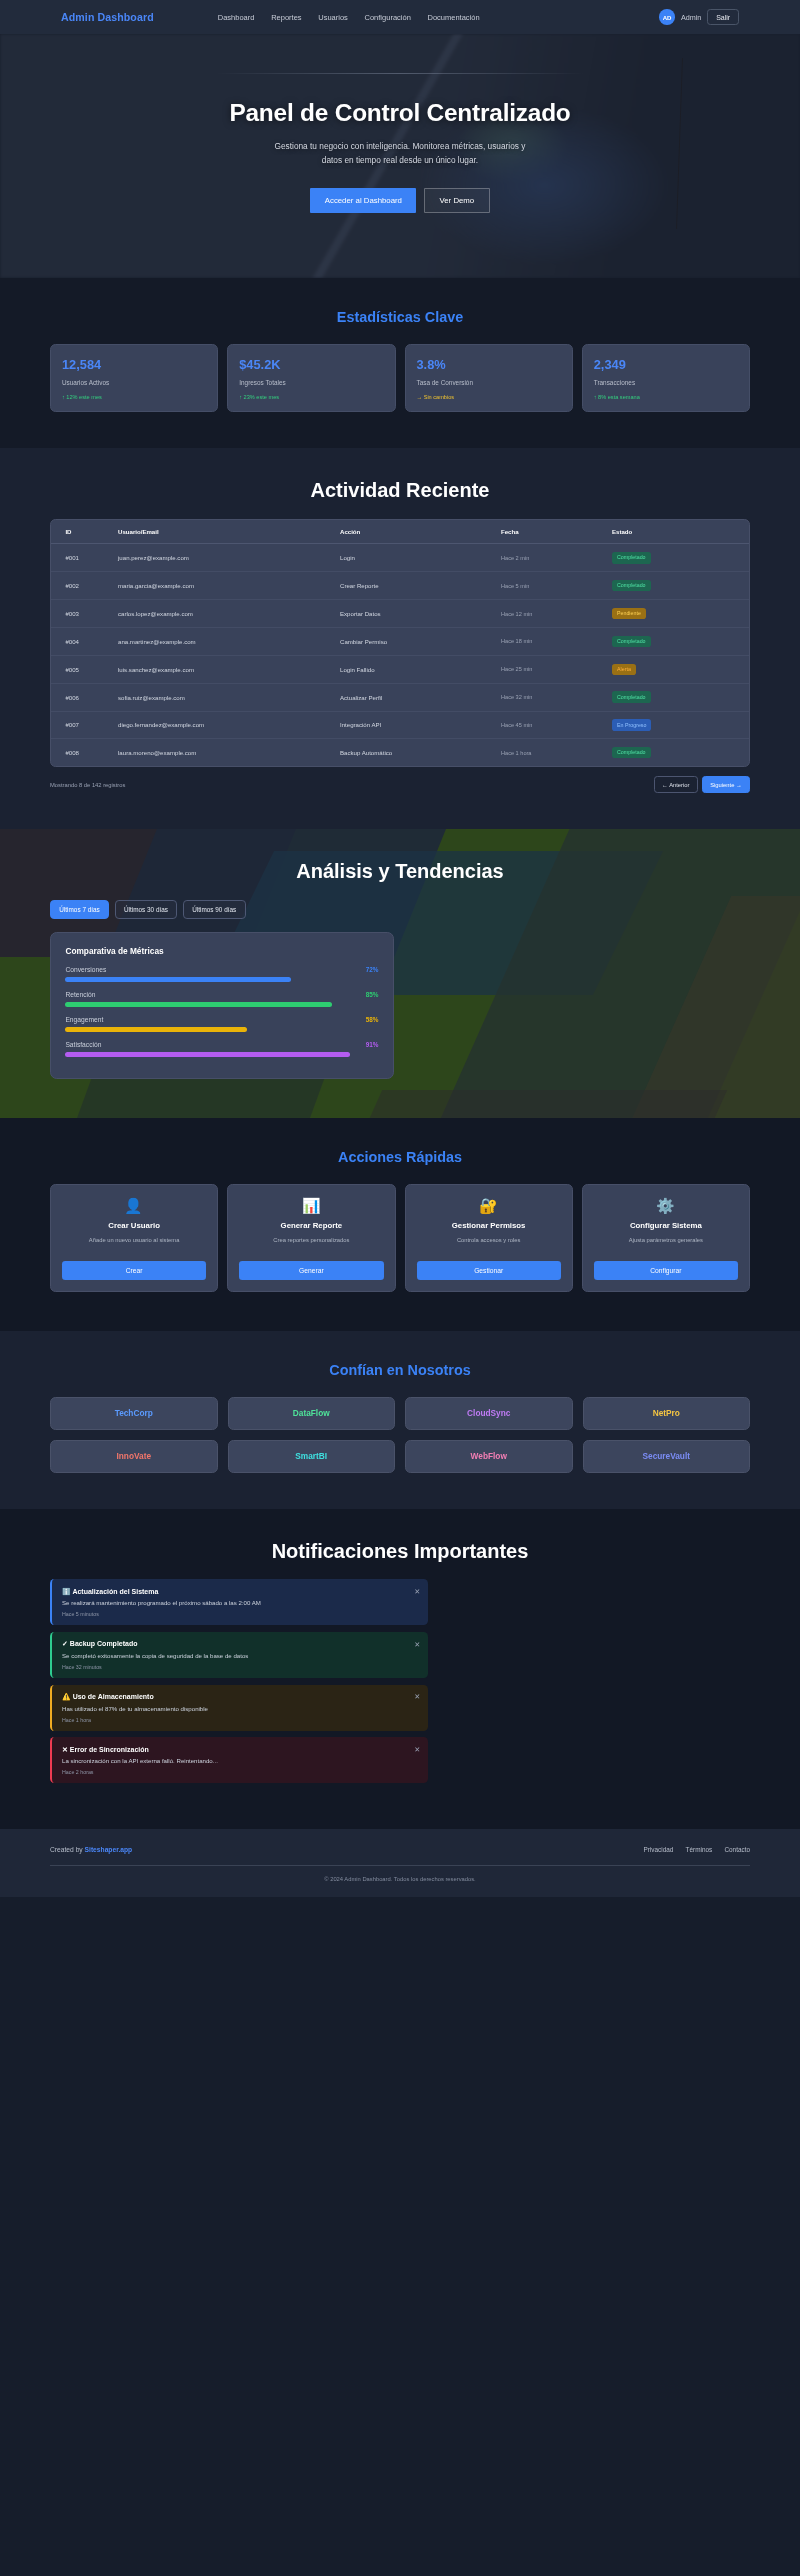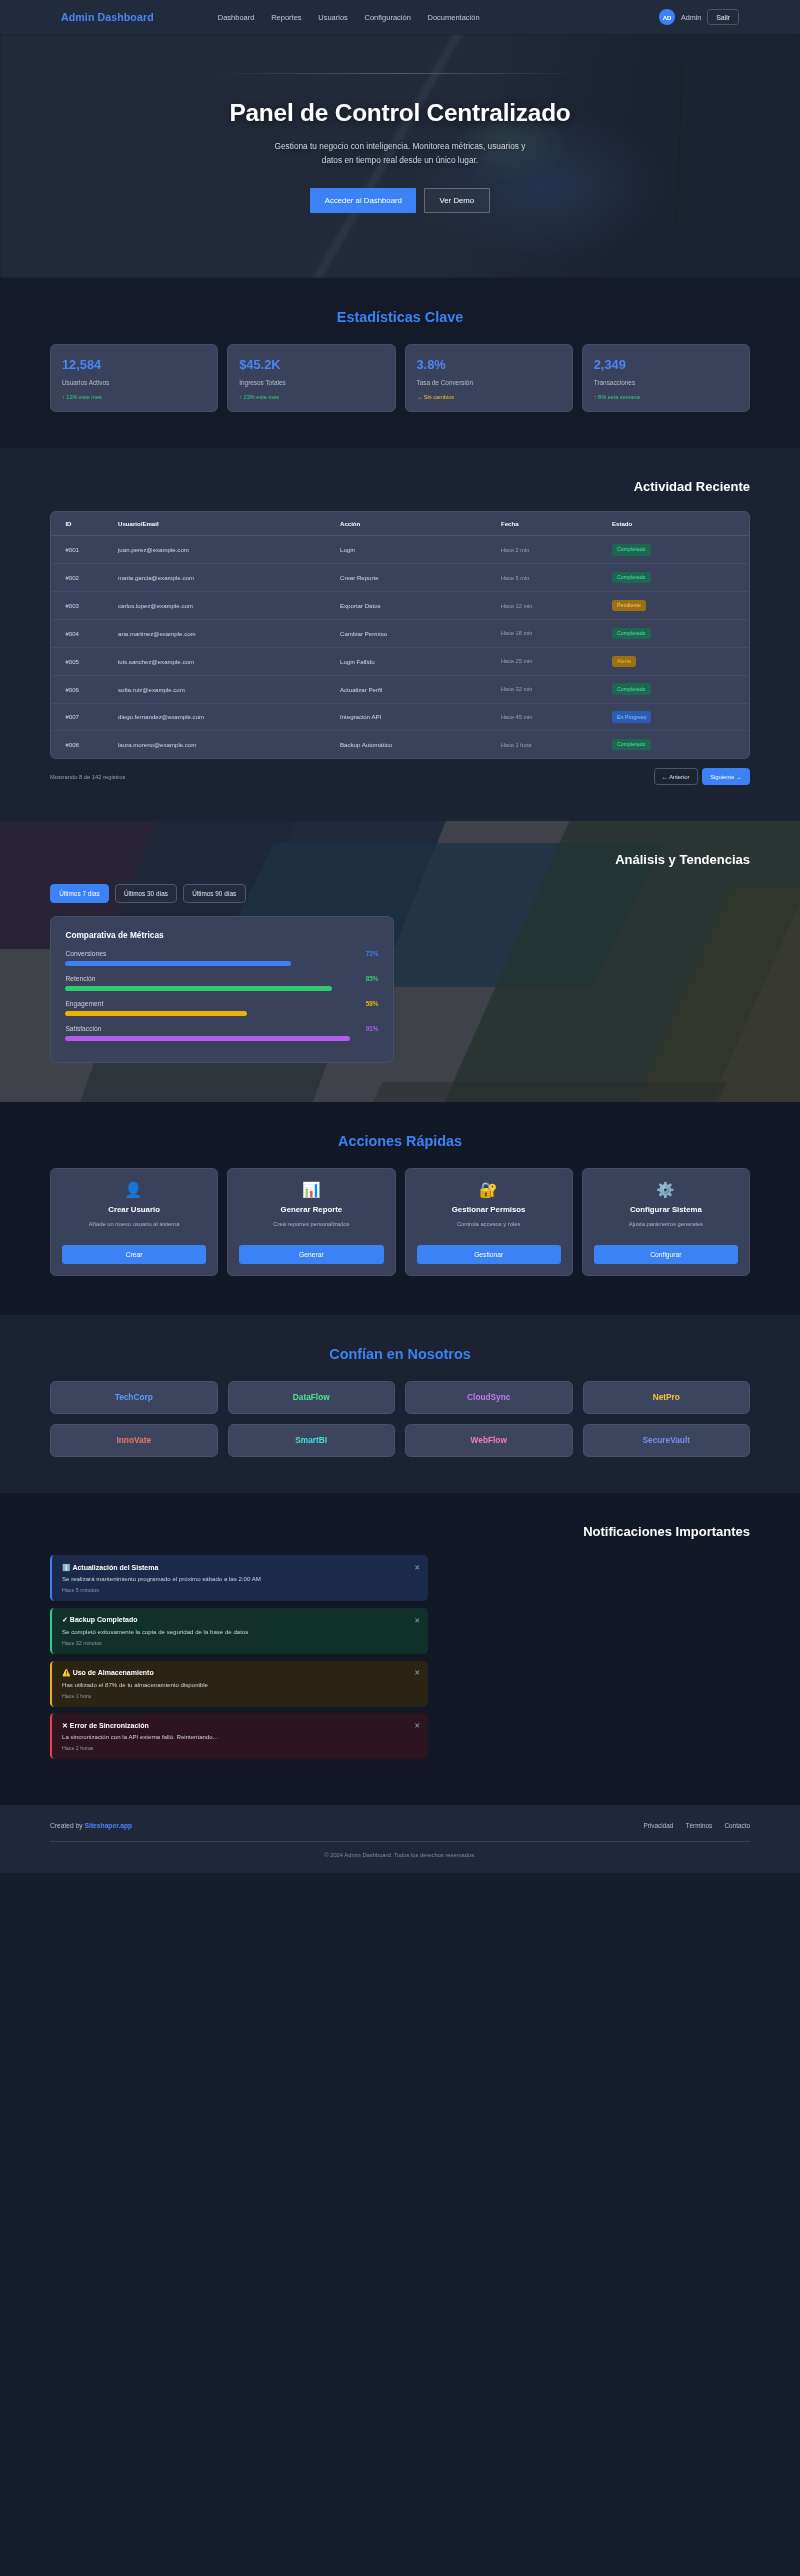--- a/index.html
+++ b/index.html
@@ -79,21 +79,21 @@
     background:rgba(255,255,255,.04); color:#fff;
     border:0.6px solid rgba(255,255,255,.28); border-radius:1px;
     padding:7.2px 14.4px; font-size:7.8px; cursor:pointer; font-family:inherit;
   }
 
   
   .sec-dark  { background:#141a27; padding:31px 0 36px; }
   .sec-mid   { background:#1b2232; padding:31px 0 36px; }
   .sec-deep  { background:#121825; padding:31px 0 39px; }
   .sec-title-c { text-align:center; font-size:14.4px; font-weight:bold; color:#3b82f6; margin-bottom:19px; }
-  .sec-title-l { text-align:right;   font-size:13px; font-weight:bold; color:#fff; margin-bottom:16.7px; }
+  .sec-title-l { text-align:center;   font-size:20px; font-weight:bold; color:#fff; margin-bottom:16.7px; }
 
   
   .stats { display:grid; grid-template-columns:repeat(4,1fr); gap:9px; }
   .stat {
     background:#39425a; border:0.6px solid #454e67; border-radius:5.6px;
     padding:12.2px 11px 11px;
   }
   .stat-val { font-size:12.8px; font-weight:bold; color:#4a86f7; }
   .stat-lbl { font-size:6.4px; color:#b9bfcc; margin-top:6.7px; }
   .stat-chg { font-size:5.6px; margin-top:8.3px; }
@@ -129,21 +129,21 @@
   .tbl-foot { display:flex; align-items:center; margin-top:9px; }
   .tbl-count { font-size:5.8px; color:#98a0b2; }
   .pager { margin-left:auto; display:flex; gap:4.4px; }
   .pg {
     font-size:5.8px; padding:4.4px 7.2px; border-radius:3.3px; cursor:pointer; font-family:inherit;
     background:transparent; color:#dde1ea; border:0.6px solid #4c5570;
   }
   .pg-active { background:#3b82f6; border-color:#3b82f6; color:#fff; }
 
   
-  .sec-analytics { position:relative; padding:31px 0 39px; overflow:hidden; background:#737373; }
+  .sec-analytics { position:relative; padding:31px 0 39px; overflow:hidden; background:#4d7c0f; }
   .geo { position:absolute; inset:0; }
   .geo i { position:absolute; display:block; }
   .g1 { width:311px; height:167px; left:-33px; top:-39px;  background:#3a2740; transform:skewX(-22deg); opacity:.85; }
   .g2 { width:289px; height:233px; left:139px; top:-72px; background:#2a3a50; transform:skewX(-22deg); opacity:.9; }
   .g3 { width:389px; height:144px; left:239px; top:22px;   background:#24506b; transform:skewX(-26deg); opacity:.75; }
   .g4 { width:267px; height:356px; left:500px; top:-22px;  background:#39503a; transform:skewX(-24deg); opacity:.8; }
   .g5 { width:200px; height:289px; left:667px;top:67px;  background:#5c5a2e; transform:skewX(-24deg); opacity:.7; }
   .g6 { width:233px; height:167px; left:67px; top:233px;  background:#2d4136; transform:skewX(-20deg); opacity:.55; }
   .g7 { width:345px; height:167px; left:345px; top:261px;  background:#474032; transform:skewX(-24deg); opacity:.5; }
   .geo-veil { position:absolute; inset:0; background:rgba(20,26,39,.55); }

